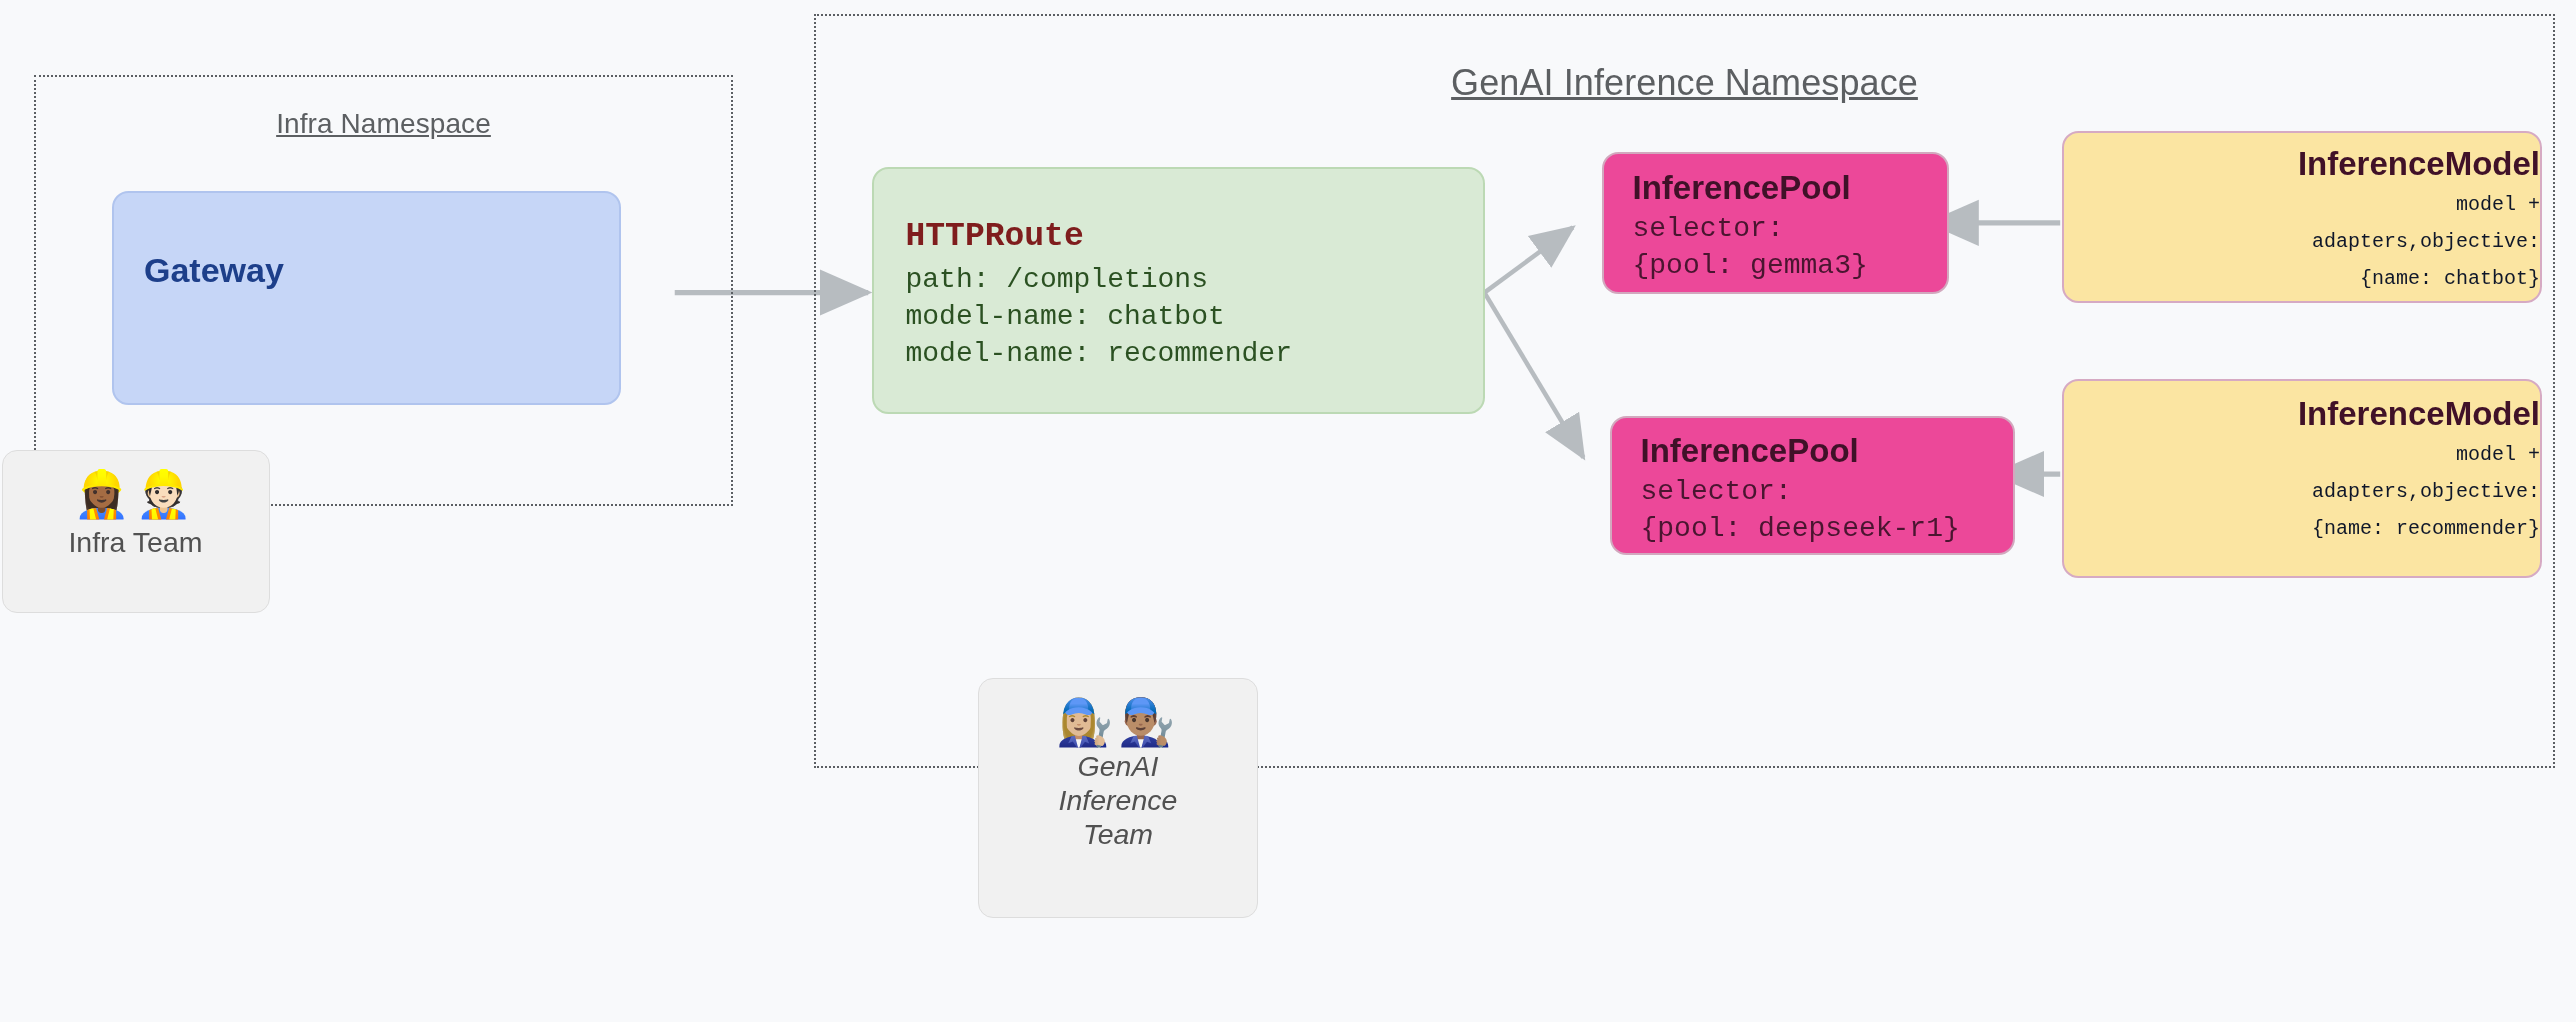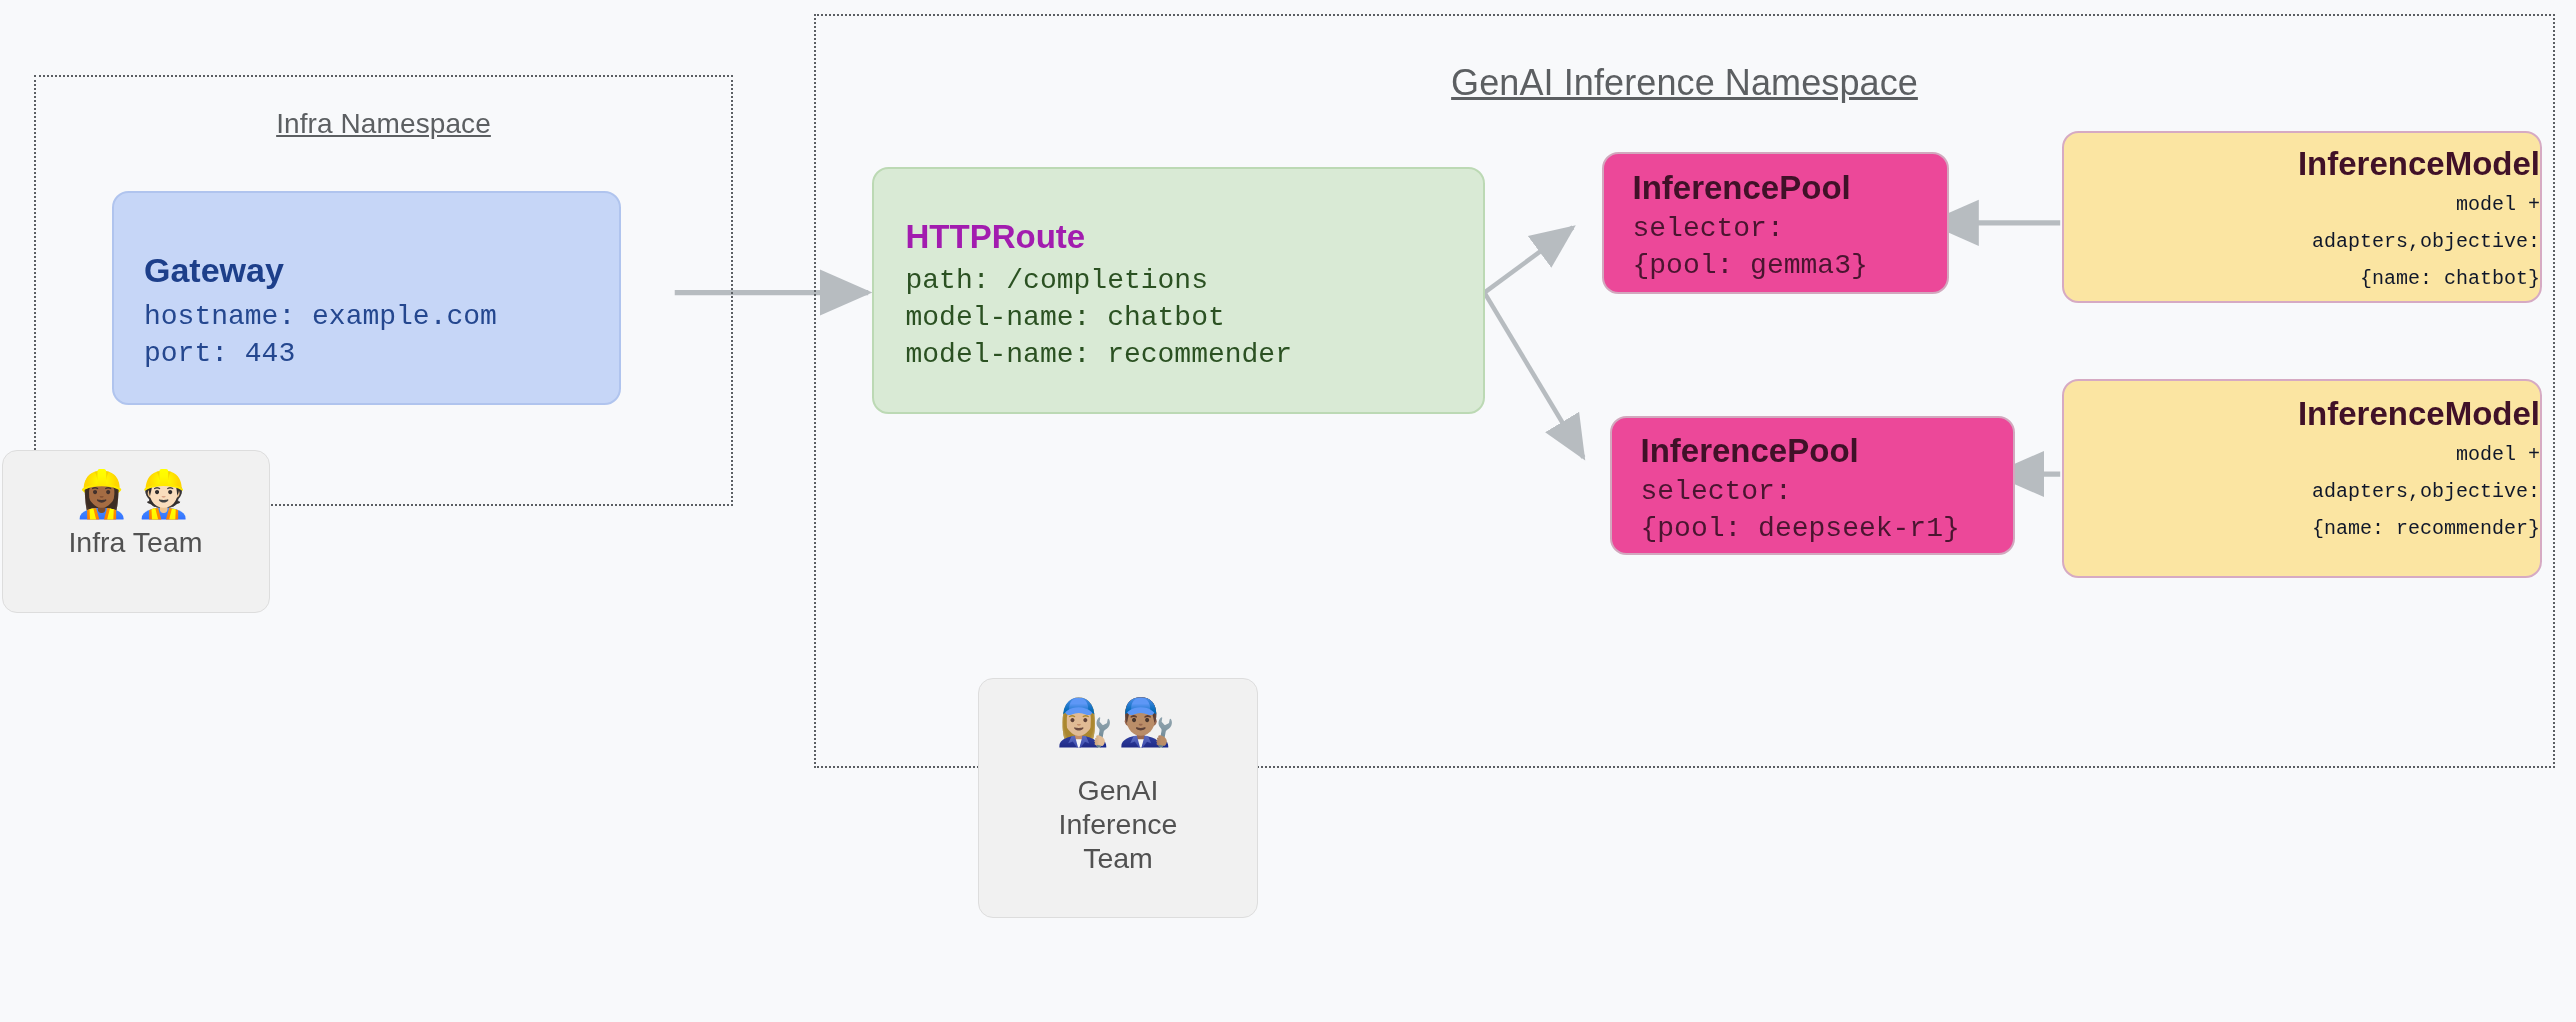--- a/index.html
+++ b/index.html
@@ -62,21 +62,21 @@
     background:#c6d6f7;border:2.2px solid #b0c4ee;
   }
   #card-gateway .ctitle{color:#1d3f8a;font-size:34px;margin:58px 0 0 30px;}
   #card-gateway .cbody{color:#24478f;font-size:28px;line-height:37px;margin:7.5px 0 0 30px;}
 
   
   #card-httproute{
     left:872px;top:167px;width:613px;height:247px;
     background:#d9ead5;border:2.2px solid #bcd9b4;
   }
-  #card-httproute .ctitle{color:#a21caf;font-size:33px;margin:49px 0 0 31.5px;}
+  #card-httproute .ctitle{color:#7f1d1d;font-size:33px;margin:49px 0 0 31.5px;font-family:Liberation Mono, monospace;}
   #card-httproute .cbody{color:#2b5122;font-size:28px;line-height:37px;margin:6px 0 0 31.5px;}
 
   
   .pool{background:#ec4899;border:2.2px solid #d2a8be;margin-left:24px;}
   .pool .ctitle{color:#401128;font-size:33px;}
   .pool .cbody{color:#4a1530;font-size:28px;line-height:37px;}
 
   #card-pool-1{left:1578px;top:152px;width:347px;height:142px;}
   #card-pool-1 .ctitle{margin:15px 0 0 28.5px;}
   #card-pool-1 .cbody{margin:3px 0 0 28.5px;}
@@ -122,21 +122,21 @@
     font-size:28.5px;
     line-height:34px;
     text-align:center;
     margin-top:8px;
     white-space:pre-line;
   }
 
   #team-infra{left:1.5px;top:450px;width:268px;height:163px;}
   #team-genai{left:978px;top:678px;width:280px;height:240px;}
   #team-genai .faces{margin-top:19.5px;}
-  #team-genai .tlabel{margin-top:28px;}
+  #team-genai .tlabel{margin-top:4px;font-style:italic;}
 
   
   #connectors{position:absolute;left:0;top:0;width:2576px;height:1023px;pointer-events:none;}
 </style>
 </head>
 <body>
 
 <div id="canvas">
 
   <svg id="connectors" viewBox="0 0 3436 1364" xmlns="http://www.w3.org/2000/svg">
@@ -170,22 +170,20 @@
   <div class="namespace" id="ns-infra">
     <div class="ns-title">Infra Namespace</div>
   </div>
 
   <div class="namespace" id="ns-genai">
     <div class="ns-title">GenAI Inference Namespace</div>
   </div>
 
   <div class="card" id="card-gateway">
     <span class="ctitle">Gateway</span>
-    <span class="cbody">hostname: example.com
-port: 443</span>
   </div>
 
   <div class="card" id="card-httproute">
     <span class="ctitle">HTTPRoute</span>
     <span class="cbody">path: /completions
 model-name: chatbot
 model-name: recommender</span>
   </div>
 
   <div class="card pool" id="card-pool-1">

